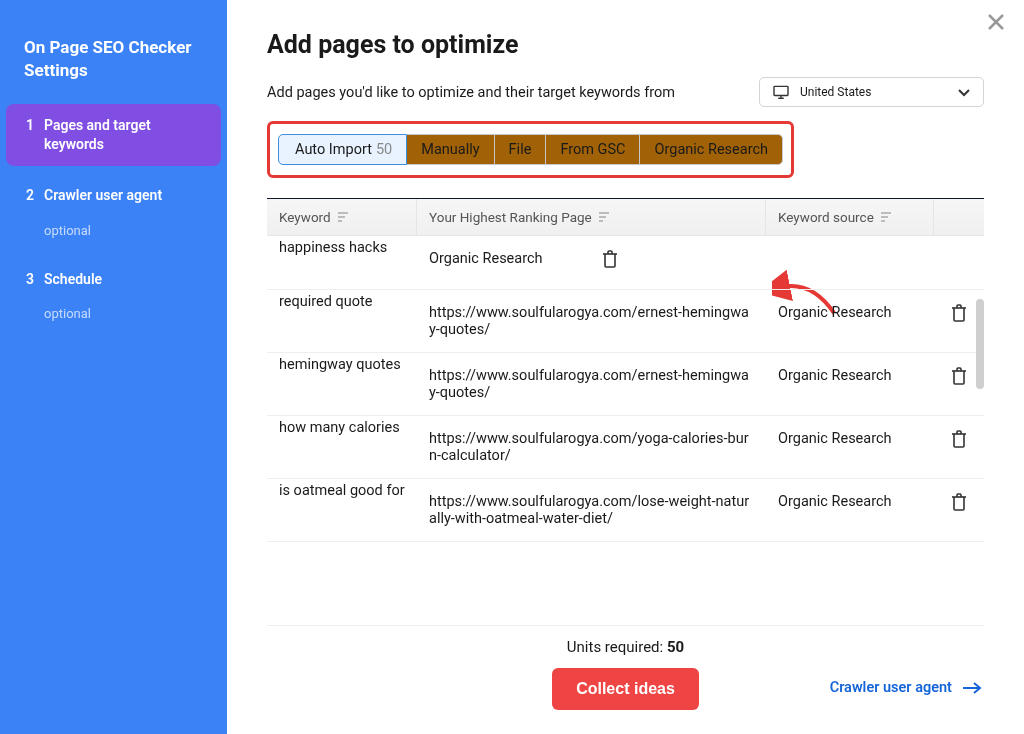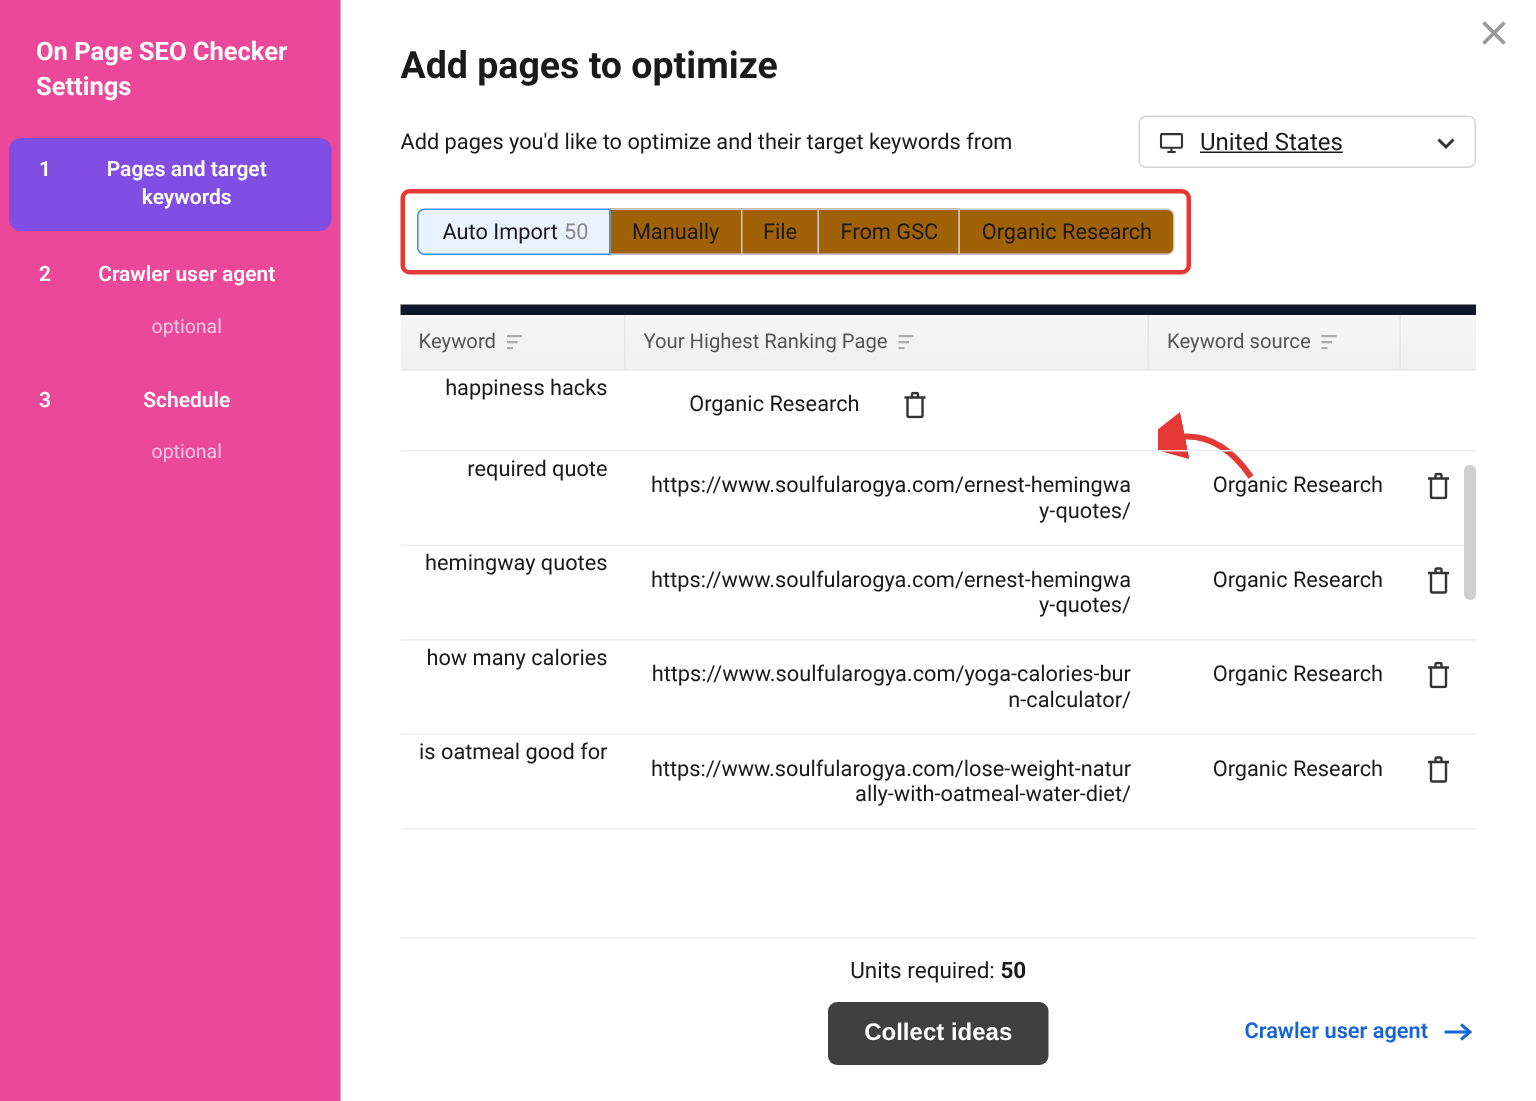--- a/index.html
+++ b/index.html
@@ -9,23 +9,23 @@
     font-size: 14px;
     color: #1a1a1a;
     background: #fff;
     width: 1024px;
     height: 734px;
     overflow: hidden;
     display: flex;
   }
   .sidebar {
     width: 227px;
-    background: #ec4899;
+    background: #3b82f6;
     color: #fff;
-    padding-top: 24px;
+    padding-top: 36px;
     flex-shrink: 0;
   }
   .sidebar-title {
     font-size: 17px;
     font-weight: 700;
     line-height: 1.35;
     padding: 0 24px 22px 24px;
   }
   .step-item {
     display: flex;
@@ -37,21 +37,21 @@
   .step-item.active {
     background: #804ee3;
   }
   .step-num {
     width: 18px;
     font-weight: 600;
     font-size: 14px;
     flex-shrink: 0;
     padding-top: 1px;
   }
-  .step-labels { flex: 1; text-align: center; }
+  .step-labels { flex: 1; }
   .step-label {
     font-size: 14px;
     font-weight: 600;
     line-height: 1.35;
   }
   .step-sub {
     font-size: 13px;
     color: rgba(255,255,255,0.7);
     margin-top: 18px;
   }
@@ -87,22 +87,21 @@
     color: #1a1a1a;
   }
   .country-select {
     display: flex;
     align-items: center;
     border: 1px solid #d4d4d4;
     border-radius: 5px;
     padding: 7px 12px;
     min-width: 225px;
     cursor: pointer;
-    font-size: 16px;
-    text-decoration: underline;
+    font-size: 12px;
   }
   .country-select .monitor {
     margin-right: 10px;
     width: 18px;
     height: 14px;
   }
   .country-select .label { flex: 1; }
   .country-select .chev { width: 14px; height: 14px; color: #333; }
 
   .tabs-frame {
@@ -139,24 +138,23 @@
     position: absolute;
     left: 505px;
     top: 148px;
     width: 70px;
     height: 50px;
     pointer-events: none;
   }
 
   .table-wrap {
     flex: 1;
-    border-top: 7px solid #0f172a;
+    border-top: 1px solid #0f172a;
     position: relative;
     overflow: hidden;
-    text-align: right;
   }
   .table-head {
     display: flex;
     background: linear-gradient(#f6f6f6, #f0f0f0);
     border-bottom: 1px solid #e5e5e5;
     font-size: 13.5px;
     color: #555;
   }
   .col-kw { width: 150px; padding: 10px 12px; border-right: 1px solid #e5e5e5; display:flex; align-items:center; }
   .col-page { flex: 1; padding: 10px 12px; border-right: 1px solid #e5e5e5; display:flex; align-items:center; }
@@ -195,21 +193,21 @@
   .footer {
     text-align: center;
     padding: 12px 0 4px 0;
     border-top: 1px solid #eee;
     margin-top: 6px;
     position: relative;
   }
   .units { font-size: 15px; margin-bottom: 12px; }
   .units b { font-weight: 700; }
   .collect-btn {
-    background: #404040;
+    background: #ef4444;
     color: #fff;
     border: none;
     border-radius: 6px;
     padding: 12px 24px;
     font-size: 16px;
     font-weight: 600;
     cursor: pointer;
   }
   .next-link {
     position: absolute;

